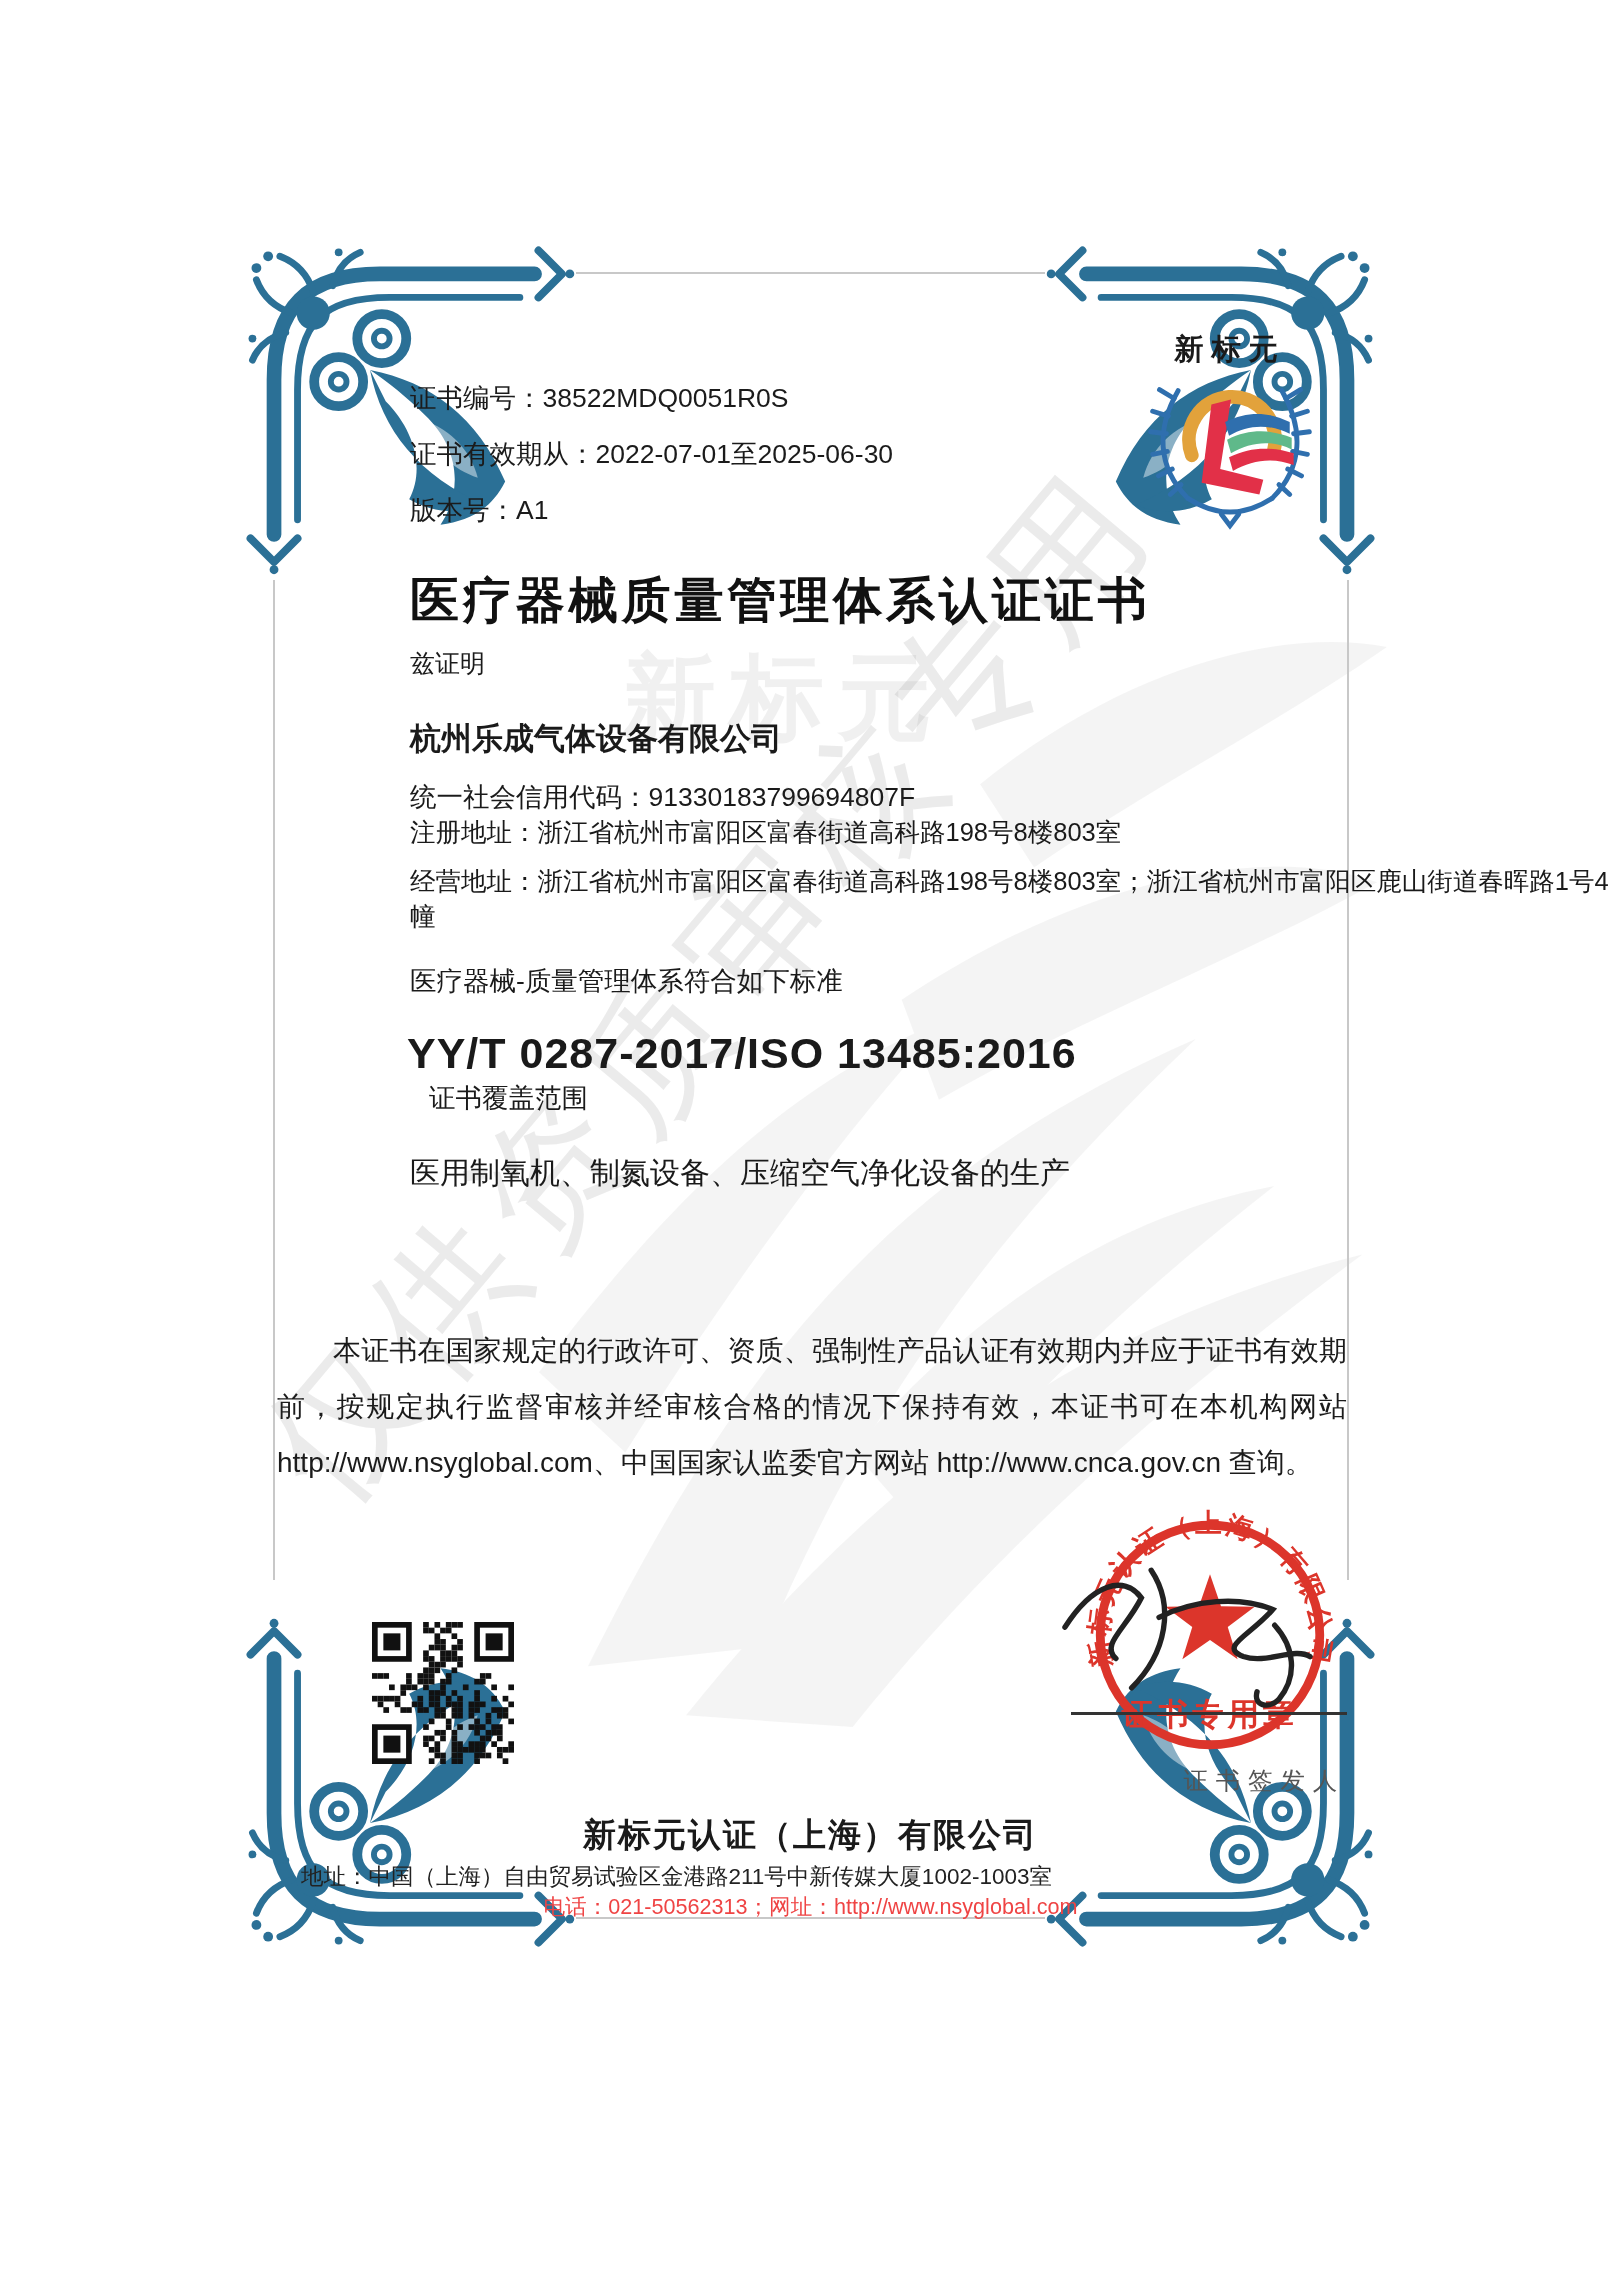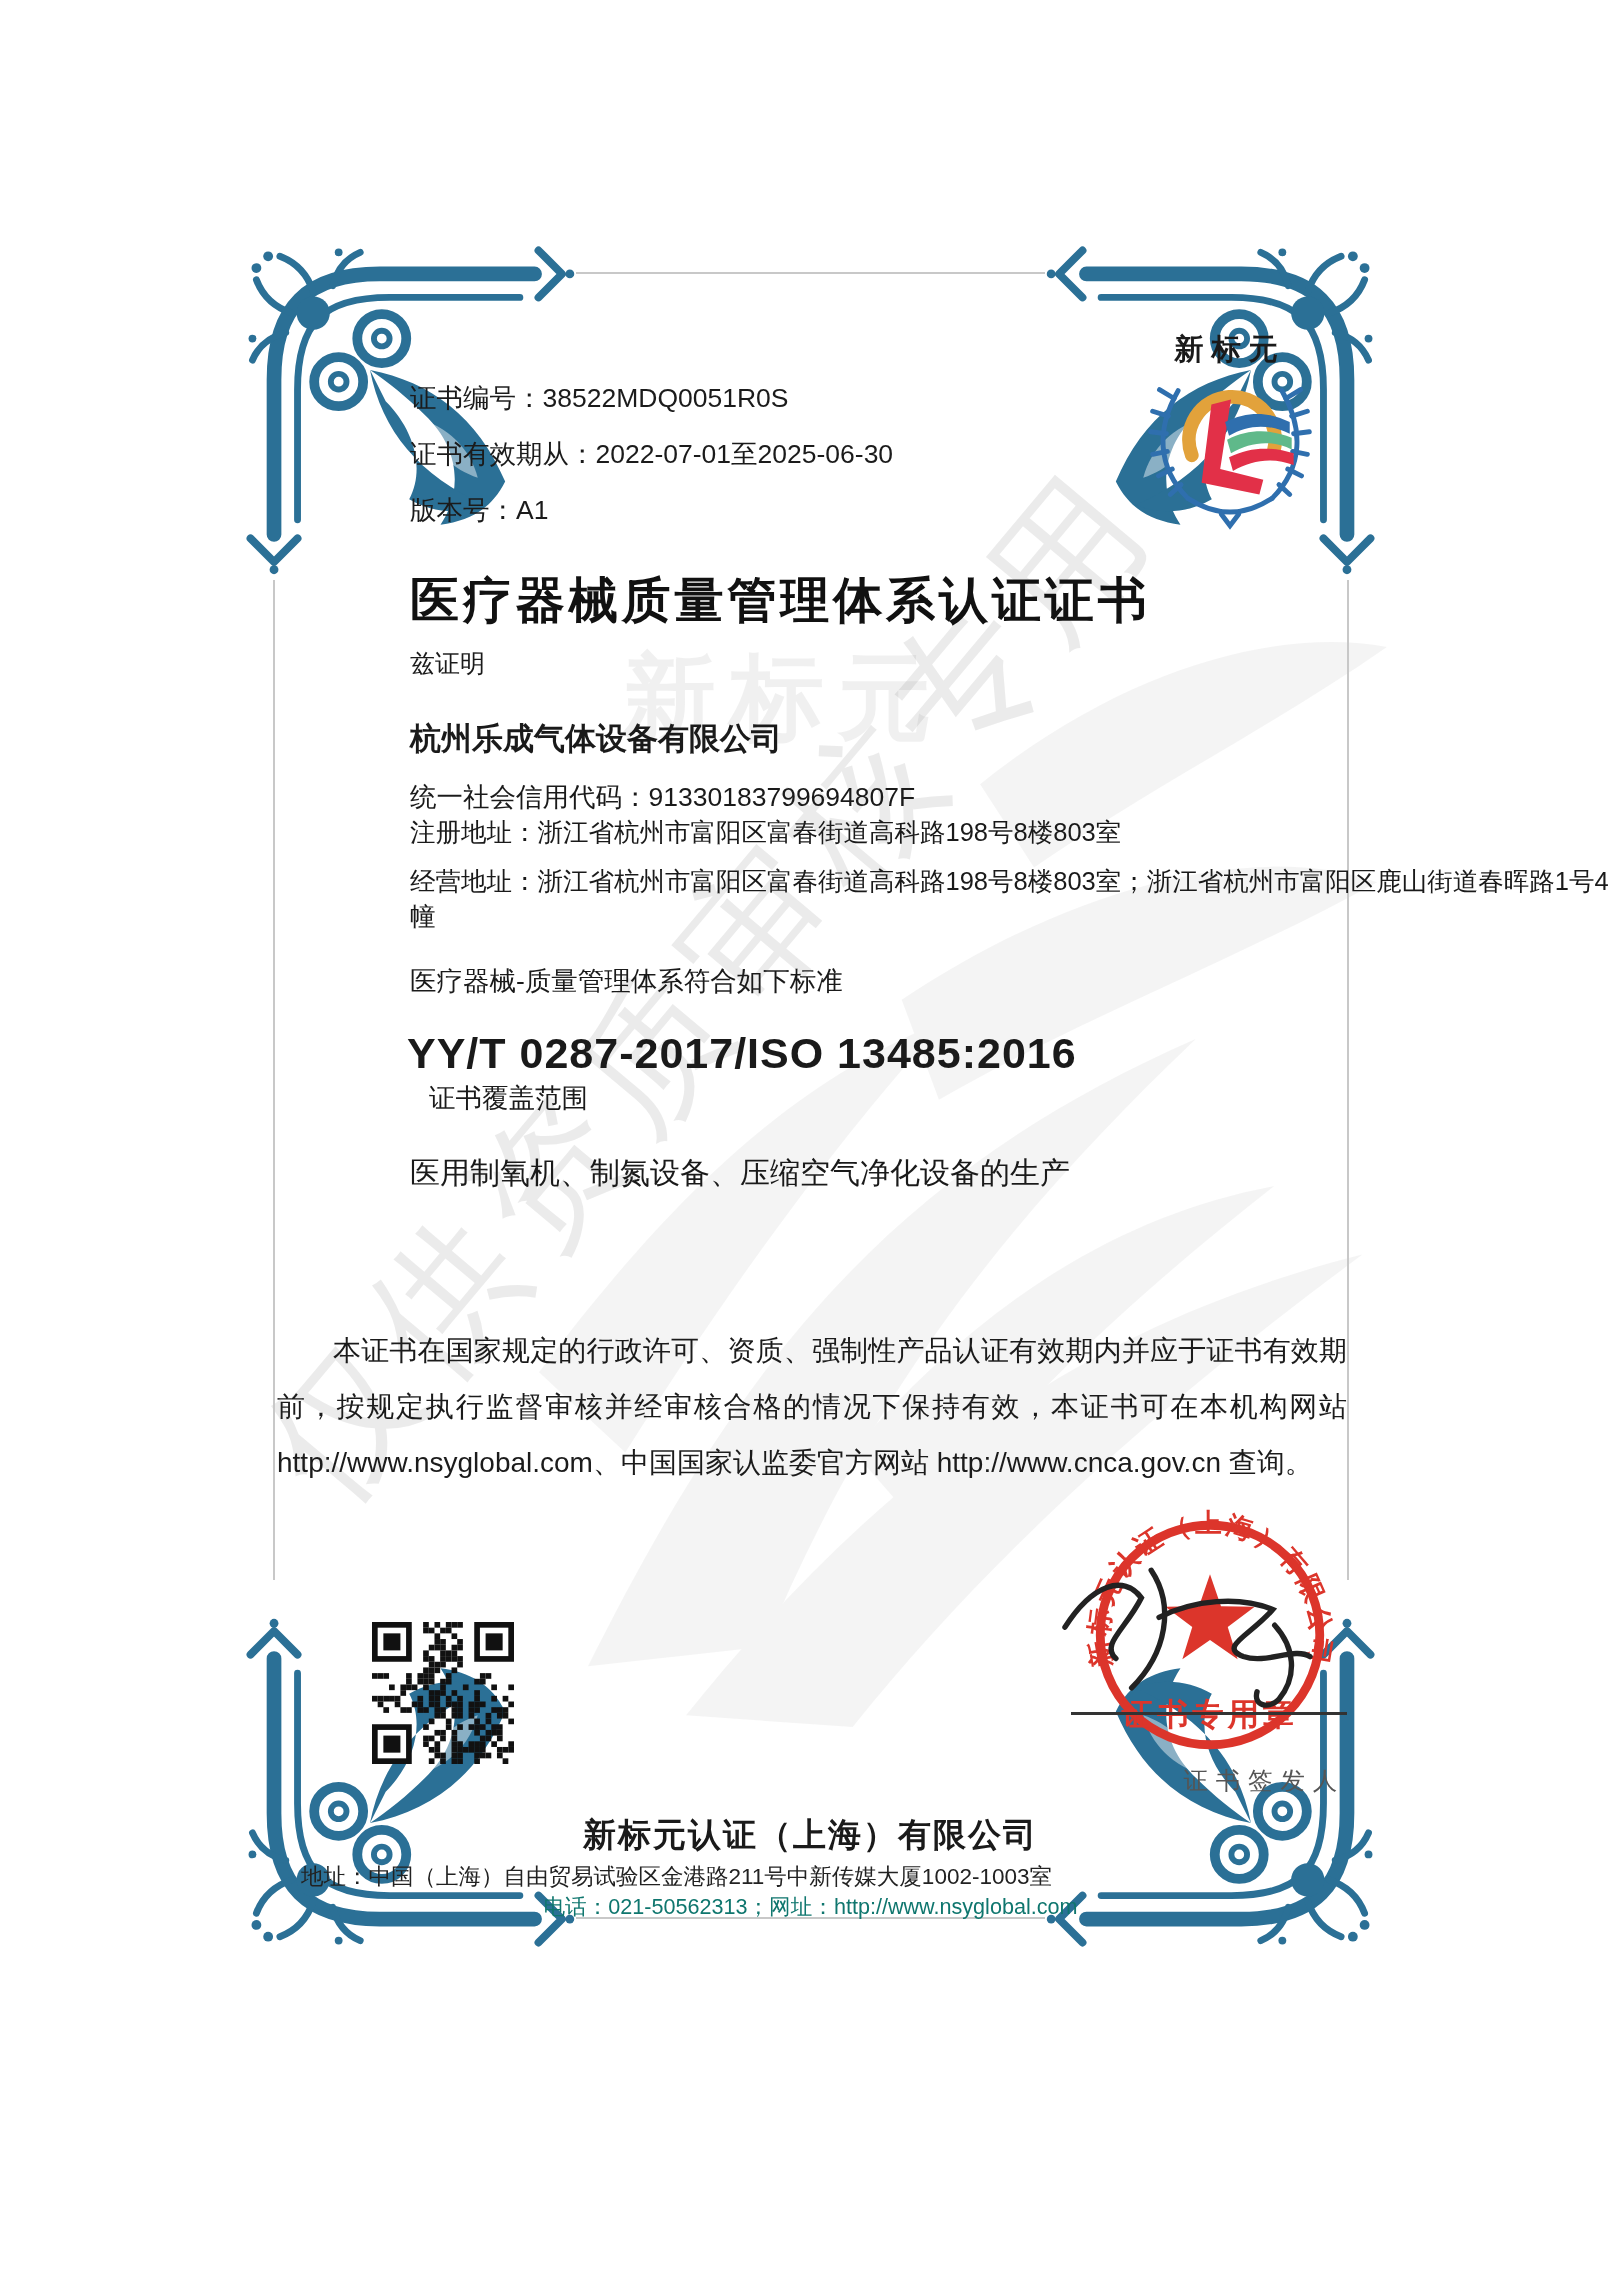--- a/index.html
+++ b/index.html
@@ -42,21 +42,21 @@
   
   #qr{position:absolute;left:372px;top:1622px;width:142px;height:142px;}
   .seal{position:absolute;left:1063px;top:1488px;width:294px;height:294px;}
   .seal svg{overflow:visible;}
   .sign-line{position:absolute;left:1071px;top:1712px;width:276px;height:2.9px;background:#333;}
   .signer{position:absolute;left:1100px;top:1764px;width:245px;text-align:right;
     font-family:"DejaVu Serif",serif;font-size:24.5px;letter-spacing:7.8px;color:#555;}
   .footer-issuer{position:absolute;left:0;top:1813px;width:1621px;text-align:center;
     font-size:33px;font-weight:600;letter-spacing:2px;}
   .footer-addr{position:absolute;left:0;top:1861px;width:1353px;text-align:center;font-size:22.5px;color:#222;}
-  .footer-tel{position:absolute;left:0;top:1892px;width:1621px;text-align:center;font-size:21.6px;color:#0f766e;}
+  .footer-tel{position:absolute;left:0;top:1892px;width:1621px;text-align:center;font-size:21.6px;color:#ef4444;}
 </style>
 </head>
 <body>
 
 <svg width="0" height="0" style="position:absolute" aria-hidden="true">
   <defs>
     <symbol id="corner" viewBox="0 0 350 390" overflow="visible">
       <g stroke="#2b7096" fill="none" stroke-linecap="round">
         <path d="M318 52 H160 C86 52 52 86 52 160 V318" stroke-width="15"></path>
         <path d="M303 76 H170 C102 76 76 102 76 170 V303" stroke-width="7"></path>

